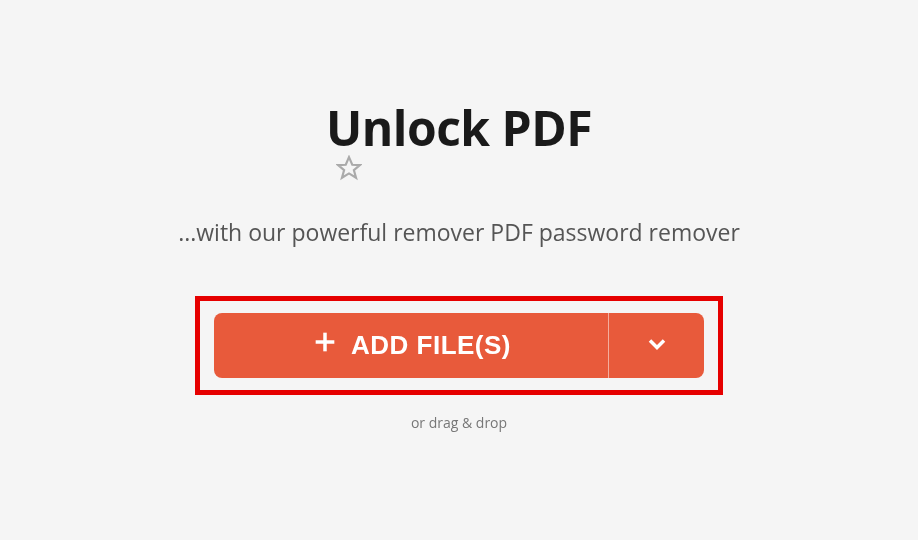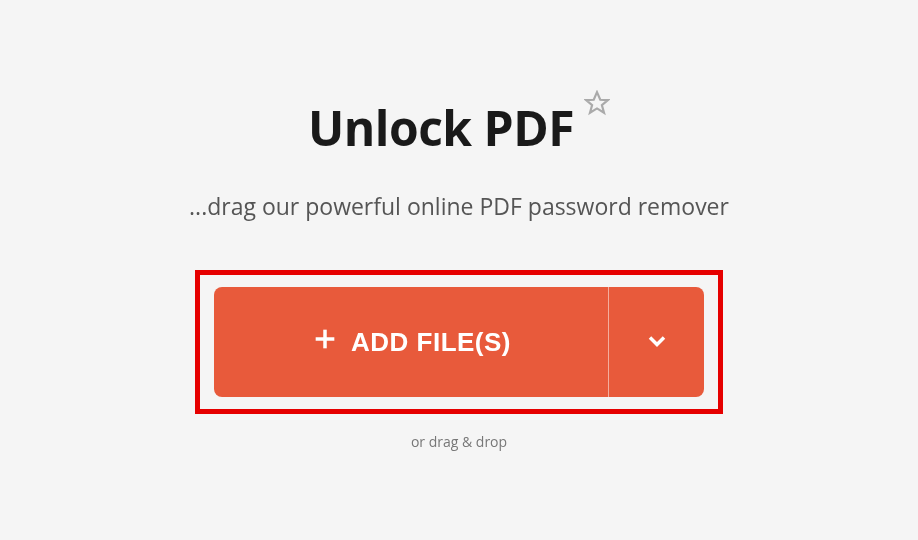--- a/index.html
+++ b/index.html
@@ -15,20 +15,21 @@
       display: flex;
       flex-direction: column;
       align-items: center;
       padding-top: 95px;
     }
     .title-row {
       display: flex;
       align-items: flex-start;
       justify-content: center;
       margin-bottom: 30px;
+      flex-direction: column;
     }
     .page-title {
       font-size: 48px;
       font-weight: 700;
       color: #1a1a1a;
       letter-spacing: -0.5px;
     }
     .star-icon {
       margin-left: 10px;
       margin-top: -5px;
@@ -49,21 +50,21 @@
       font-weight: 400;
     }
     .button-container {
       border: 5px solid #e60000;
       padding: 12px 14px;
       margin-bottom: 18px;
     }
     .button-group {
       display: flex;
       width: 490px;
-      height: 110px;
+      height: 65px;
     }
     .add-button {
       flex: 1;
       background: #e85a3b;
       border: none;
       border-radius: 8px 0 0 8px;
       color: #fff;
       font-size: 26px;
       font-weight: 700;
       letter-spacing: 0.5px;
@@ -109,21 +110,21 @@
 
 <div class="title-row">
   <h1 class="page-title">Unlock PDF</h1>
   <span class="star-icon">
     <svg viewBox="0 0 24 24">
       <polygon points="12,2 15,9 22,9.3 16.5,14 18.5,21 12,17 5.5,21 7.5,14 2,9.3 9,9"></polygon>
     </svg>
   </span>
 </div>
 
-<p class="subtitle">...drag our powerful online PDF password remover</p>
+<p class="subtitle">...with our powerful remover PDF password remover</p>
 
 <div class="button-container">
   <div class="button-group">
     <button class="add-button">
       <span class="plus-icon">
         <svg viewBox="0 0 24 24">
           <line x1="12" y1="4" x2="12" y2="20"></line>
           <line x1="4" y1="12" x2="20" y2="12"></line>
         </svg>
       </span>

